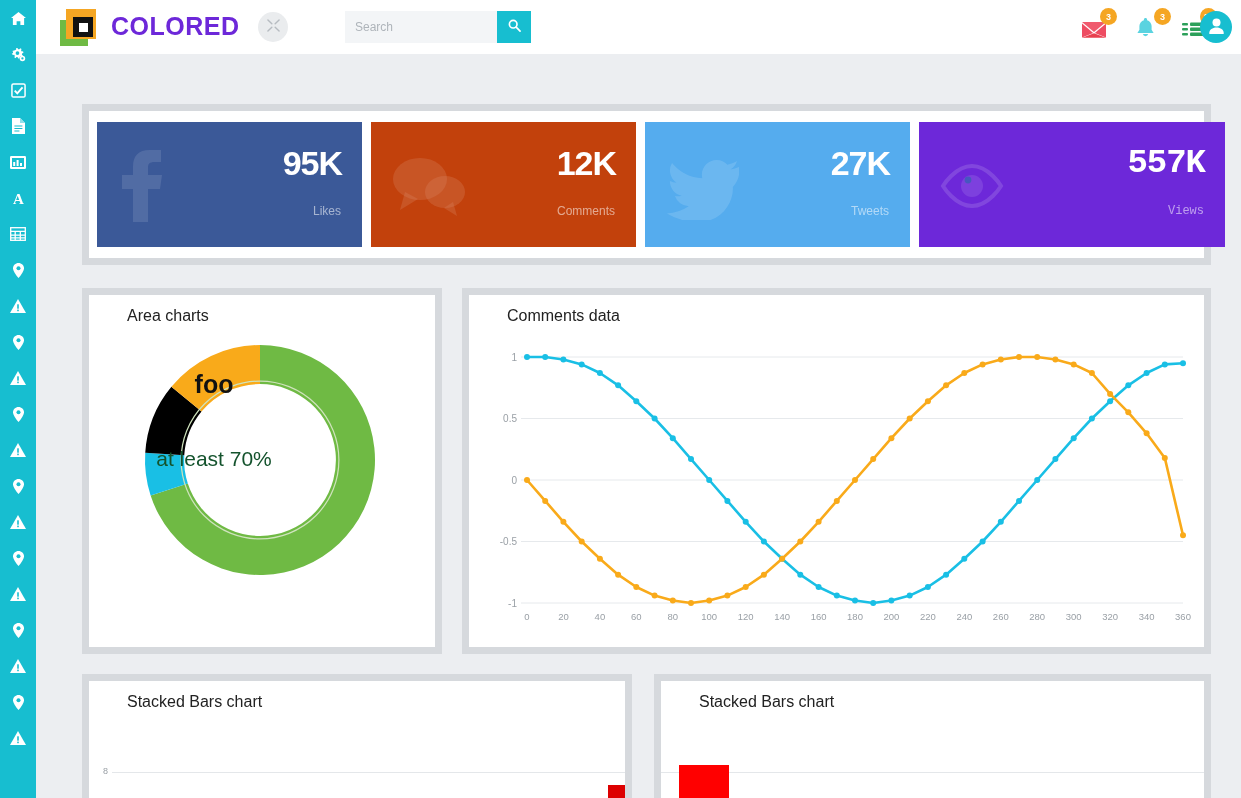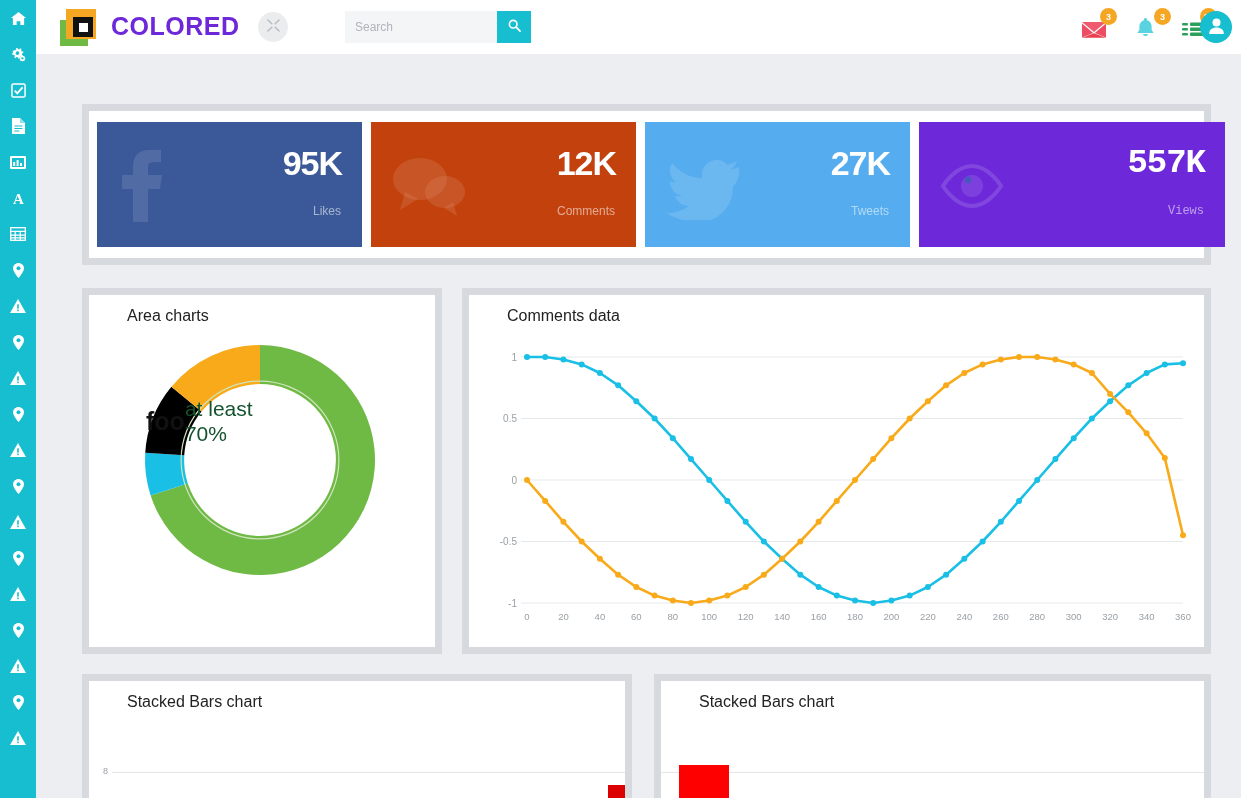--- a/index.html
+++ b/index.html
@@ -112,21 +112,21 @@
     position:absolute;background:#fff;border:7px solid #d6d9dd;
   }
   .panel-title{
     position:absolute;left:14px;top:12px;font-size:16px;color:#222;margin-left:24px;
   }
 
   
   #donut-wrap{position:absolute;left:46px;top:40px;width:250px;height:250px;}
   #donut-center{
     position:absolute;left:57px;top:76px;width:136px;height:100px;
-    display:flex;flex-direction:row;align-items:center;justify-content:flex-end;
+    display:flex;flex-direction:column;align-items:center;justify-content:space-between;
   }
   #donut-foo{font-size:25px;font-weight:bold;color:#111;line-height:1.05;}
   #donut-sub{font-size:21px;color:#14532d;line-height:1.2;}
 
   
   #linechart{position:absolute;left:10px;top:46px;}
 
   
   .bar-axis-lbl{
     position:absolute;font-size:9px;color:#9aa0a6;

